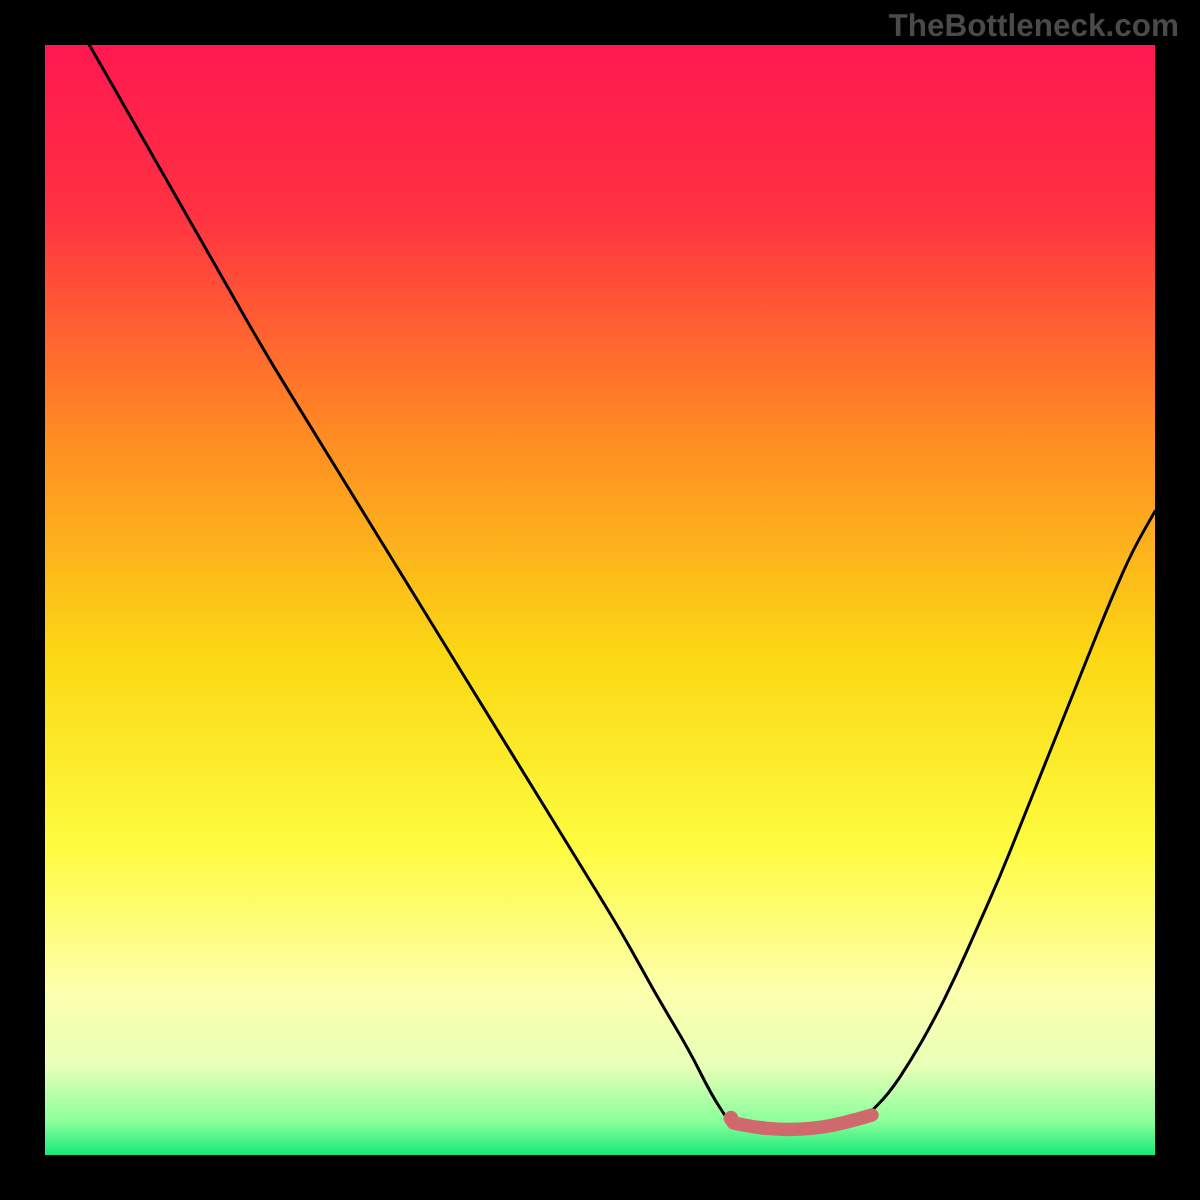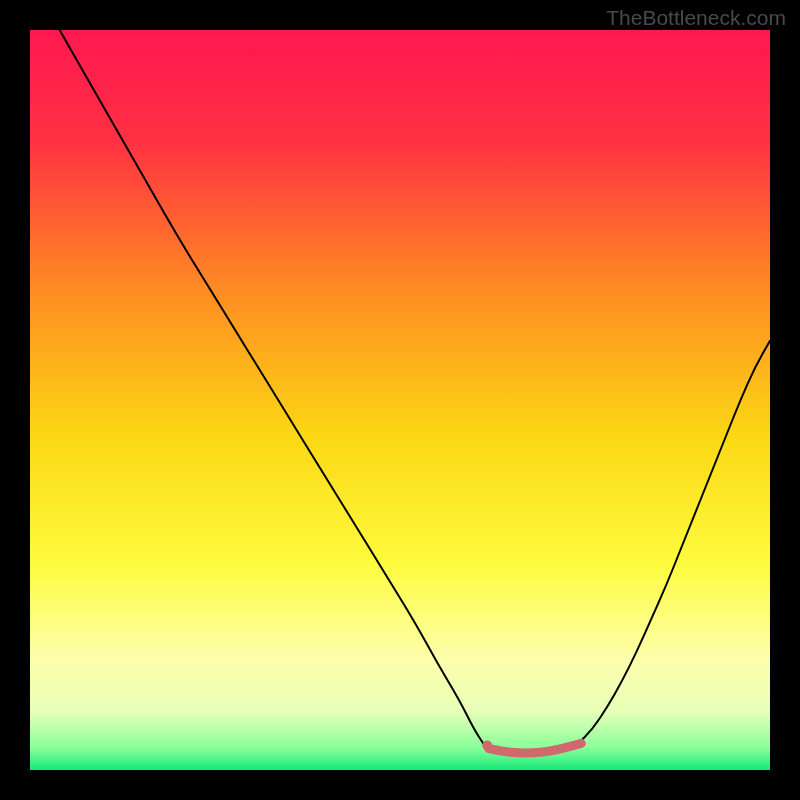--- a/index.html
+++ b/index.html
@@ -1,17 +1,17 @@
 <!DOCTYPE html>
 <html><head>
 <meta charset="utf-8">
 <style>
   * { margin: 0; padding: 0; box-sizing: border-box; }
   body { width: 800px; height: 800px; background: #000; position: relative; font-family: Arial, sans-serif; }
-  .watermark { position: absolute; top: 6px; right: 14px; color: #4a4a4a; font-size: 21px; font-weight: 400; z-index: 10; }
+  .watermark { position: absolute; top: 6px; right: 14px; color: #4a4a4a; font-size: 21px; font-weight: 700; z-index: 10; }
   .plot-area { position: absolute; left: 30px; top: 30px; width: 740px; height: 740px; }
   svg { display: block; }
 </style>
 </head>
 <body>
 
 <div class="watermark">TheBottleneck.com</div>
 
 <div class="plot-area">
   <svg id="chart-svg" width="740" height="740" viewBox="0 0 740 740">

